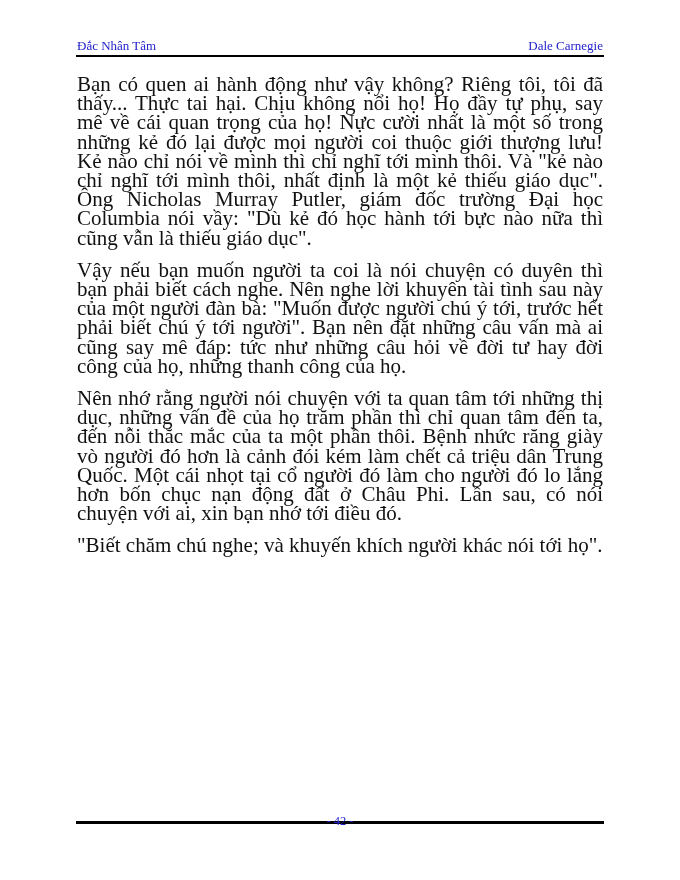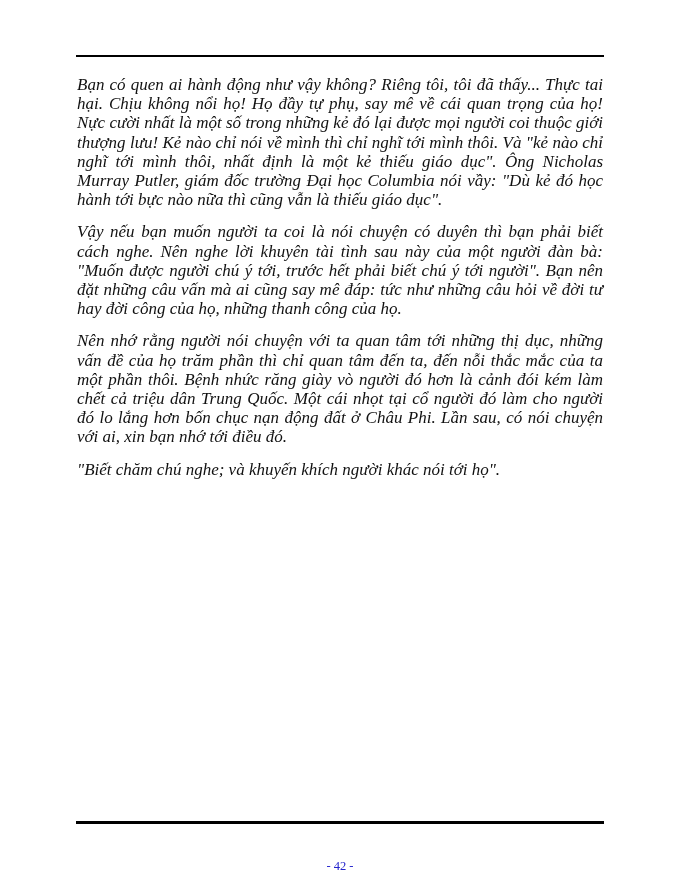--- a/index.html
+++ b/index.html
@@ -36,53 +36,56 @@
     top: 55px;
     border-top: 2.5px solid #000000;
   }
   
   .page-body {
     position: absolute;
     left: 77px;
     right: 77px;
     top: 75px;
     color: #111111;
-    font-size: 17px;
+    font-size: 21px;
     line-height: 19.2px;
     text-align: justify;
-    font-style: italic;
   }
   .page-body p {
     margin: 0 0 13px 0;
     padding: 0;
   }
   
   .footer-rule {
     position: absolute;
     left: 76px;
     right: 76px;
     top: 821px;
     border-top: 3px solid #000000;
   }
   .page-number {
     position: absolute;
     left: 77px;
     right: 77px;
-    top: 859px;
+    top: 814px;
     text-align: center;
     color: #2222cc;
     font-size: 12.5px;
     line-height: 15px;
   }
 </style>
 </head>
 <body>
 
 <div class="page">
 
+  <header class="page-header">
+    <span>Đắc Nhân Tâm</span>
+    <span>Dale Carnegie</span>
+  </header>
 
   <div class="header-rule"></div>
 
   <main class="page-body">
     <p>Bạn có quen ai hành động như vậy không? Riêng tôi, tôi đã thấy... Thực tai hại. Chịu không nổi họ! Họ đầy tự phụ, say mê về cái quan trọng của họ! Nực cười nhất là một số trong những kẻ đó lại được mọi người coi thuộc giới thượng lưu! Kẻ nào chỉ nói về mình thì chỉ nghĩ tới mình thôi. Và "kẻ nào chỉ nghĩ tới mình thôi, nhất định là một kẻ thiếu giáo dục". Ông Nicholas Murray Putler, giám đốc trường Đại học Columbia nói vầy: "Dù kẻ đó học hành tới bực nào nữa thì cũng vẫn là thiếu giáo dục".</p>
     <p>Vậy nếu bạn muốn người ta coi là nói chuyện có duyên thì bạn phải biết cách nghe. Nên nghe lời khuyên tài tình sau này của một người đàn bà: "Muốn được người chú ý tới, trước hết phải biết chú ý tới người". Bạn nên đặt những câu vấn mà ai cũng say mê đáp: tức như những câu hỏi về đời tư hay đời công của họ, những thanh công của họ.</p>
     <p>Nên nhớ rằng người nói chuyện với ta quan tâm tới những thị dục, những vấn đề của họ trăm phần thì chỉ quan tâm đến ta, đến nỗi thắc mắc của ta một phần thôi. Bệnh nhức răng giày vò người đó hơn là cảnh đói kém làm chết cả triệu dân Trung Quốc. Một cái nhọt tại cổ người đó làm cho người đó lo lắng hơn bốn chục nạn động đất ở Châu Phi. Lần sau, có nói chuyện với ai, xin bạn nhớ tới điều đó.</p>
     <p>"Biết chăm chú nghe; và khuyến khích người khác nói tới họ".</p>
   </main>
 

